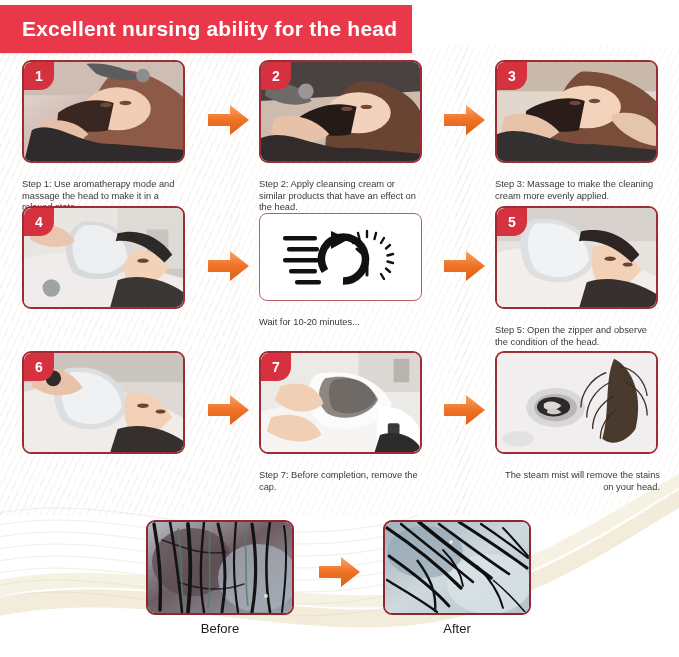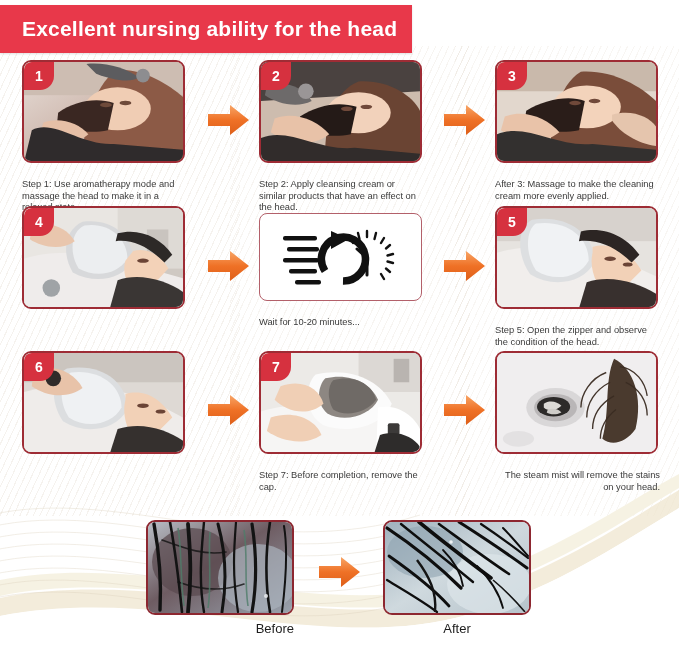--- a/index.html
+++ b/index.html
@@ -208,21 +208,21 @@
         <ellipse cx="92" cy="46" rx="35" ry="22" fill="#f3d3bb"></ellipse>
         <path d="M30,50 C50,38 74,34 90,40 L84,70 C62,74 44,70 28,62 Z" fill="#2a1d19"></path>
         <path d="M8,56 C28,48 52,58 64,72 C46,86 22,82 4,70 Z" fill="#e9c3a9"></path>
         <ellipse cx="80" cy="42" rx="6" ry="2.3" fill="#70493a"></ellipse>
         <ellipse cx="100" cy="40" rx="6" ry="2.3" fill="#70493a"></ellipse>
         <path d="M0,74 C30,62 62,88 98,84 L163,90 L163,103 L0,103 Z" fill="#33302f"></path>
         <path d="M118,54 C138,48 156,56 163,66 L163,86 C144,84 126,72 118,60 Z" fill="#e5c5ad"></path>
       </svg>
       <div class="badge">3</div>
     </div>
-    <div class="caption">After 3: Massage to make the cleaning cream more evenly applied.</div>
+    <div class="caption">Step 3: Massage to make the cleaning cream more evenly applied.</div>
   </div>
 
   <div class="card" style="left:22px;top:150px;">
     <div class="photo">
       <svg class="inner" viewBox="0 0 163 103" preserveAspectRatio="none">
         <rect width="163" height="103" fill="#e9e6e2"></rect>
         <rect x="96" y="0" width="67" height="62" fill="#dedad5"></rect>
         <rect x="126" y="22" width="22" height="30" fill="#c9c4bf"></rect>
         <rect x="0" y="62" width="163" height="41" fill="#cfc9c3"></rect>
         <path d="M0,52 C30,42 80,44 120,60 L163,72 L163,103 L0,103 Z" fill="#efeceb"></path>
@@ -411,21 +411,21 @@
         <path d="M30,60 C52,68 74,70 96,62" stroke-width="1.6" opacity="0.8"></path>
       </g>
       <g stroke="#4f7d6a" stroke-width="1.6" fill="none" opacity="0.8">
         <path d="M30,6 C34,28 32,56 36,84"></path>
         <path d="M62,10 C60,34 64,60 60,86"></path>
         <path d="M96,8 C100,32 96,58 100,84"></path>
       </g>
       <circle cx="118" cy="74" r="2" fill="#e7e9ec" opacity="0.9"></circle>
     </svg>
   </div>
-  <div class="ba-label" style="left:146px;top:113px;text-align:right;">Before</div>
+  <div class="ba-label" style="left:146px;top:113px;">Before</div>
 
   <div class="arrow" style="left:317px;top:47px;">
     <svg width="44" height="34" viewBox="0 0 44 34">
       <path d="M2,11 L24,11 L24,2 L43,17 L24,32 L24,23 L2,23 Z" fill="url(#ar1)"></path>
     </svg>
   </div>
 
   <div class="ba-photo" style="left:383px;top:12px;">
     <svg width="144" height="91" viewBox="0 0 144 91" preserveAspectRatio="none">
       <defs>

